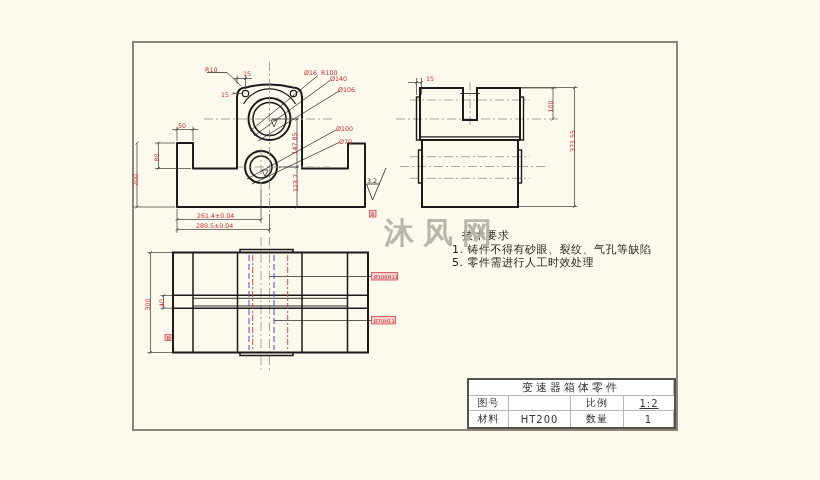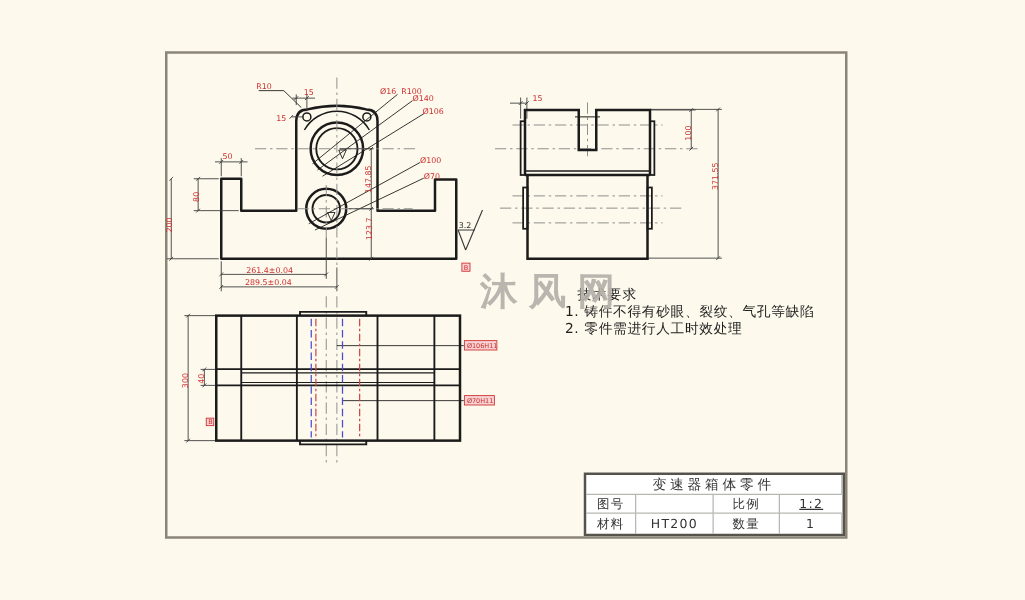--- a/index.html
+++ b/index.html
@@ -166,21 +166,21 @@
       <text class="dim" transform="rotate(-90 550.5 104)" x="542" y="106.5">100</text>
       <text class="dim" transform="rotate(-90 572 140)" x="560" y="142.5">371.55</text>
       <text class="dim" transform="rotate(-90 147.5 302)" x="139" y="304.5">300</text>
       <text class="dim" transform="rotate(-90 161 301.5)" x="155.5" y="304">40</text>
     </g>
   </svg>
 
   <div class="notes">
     <div class="nt">技术要求</div>
     <div class="ni">1. 铸件不得有砂眼、裂纹、气孔等缺陷</div>
-    <div class="ni">2. 零件需进行人工时效处理</div>
+    <div class="ni">5. 零件需进行人工时效处理</div>
   </div>
 
   <div class="wm wm-brand">沐风网</div>
 
   <div class="tb">
     <div class="span4">变速器箱体零件</div>
     <div>图号</div>
     <div></div>
     <div>比例</div>
     <div>1:2</div>

